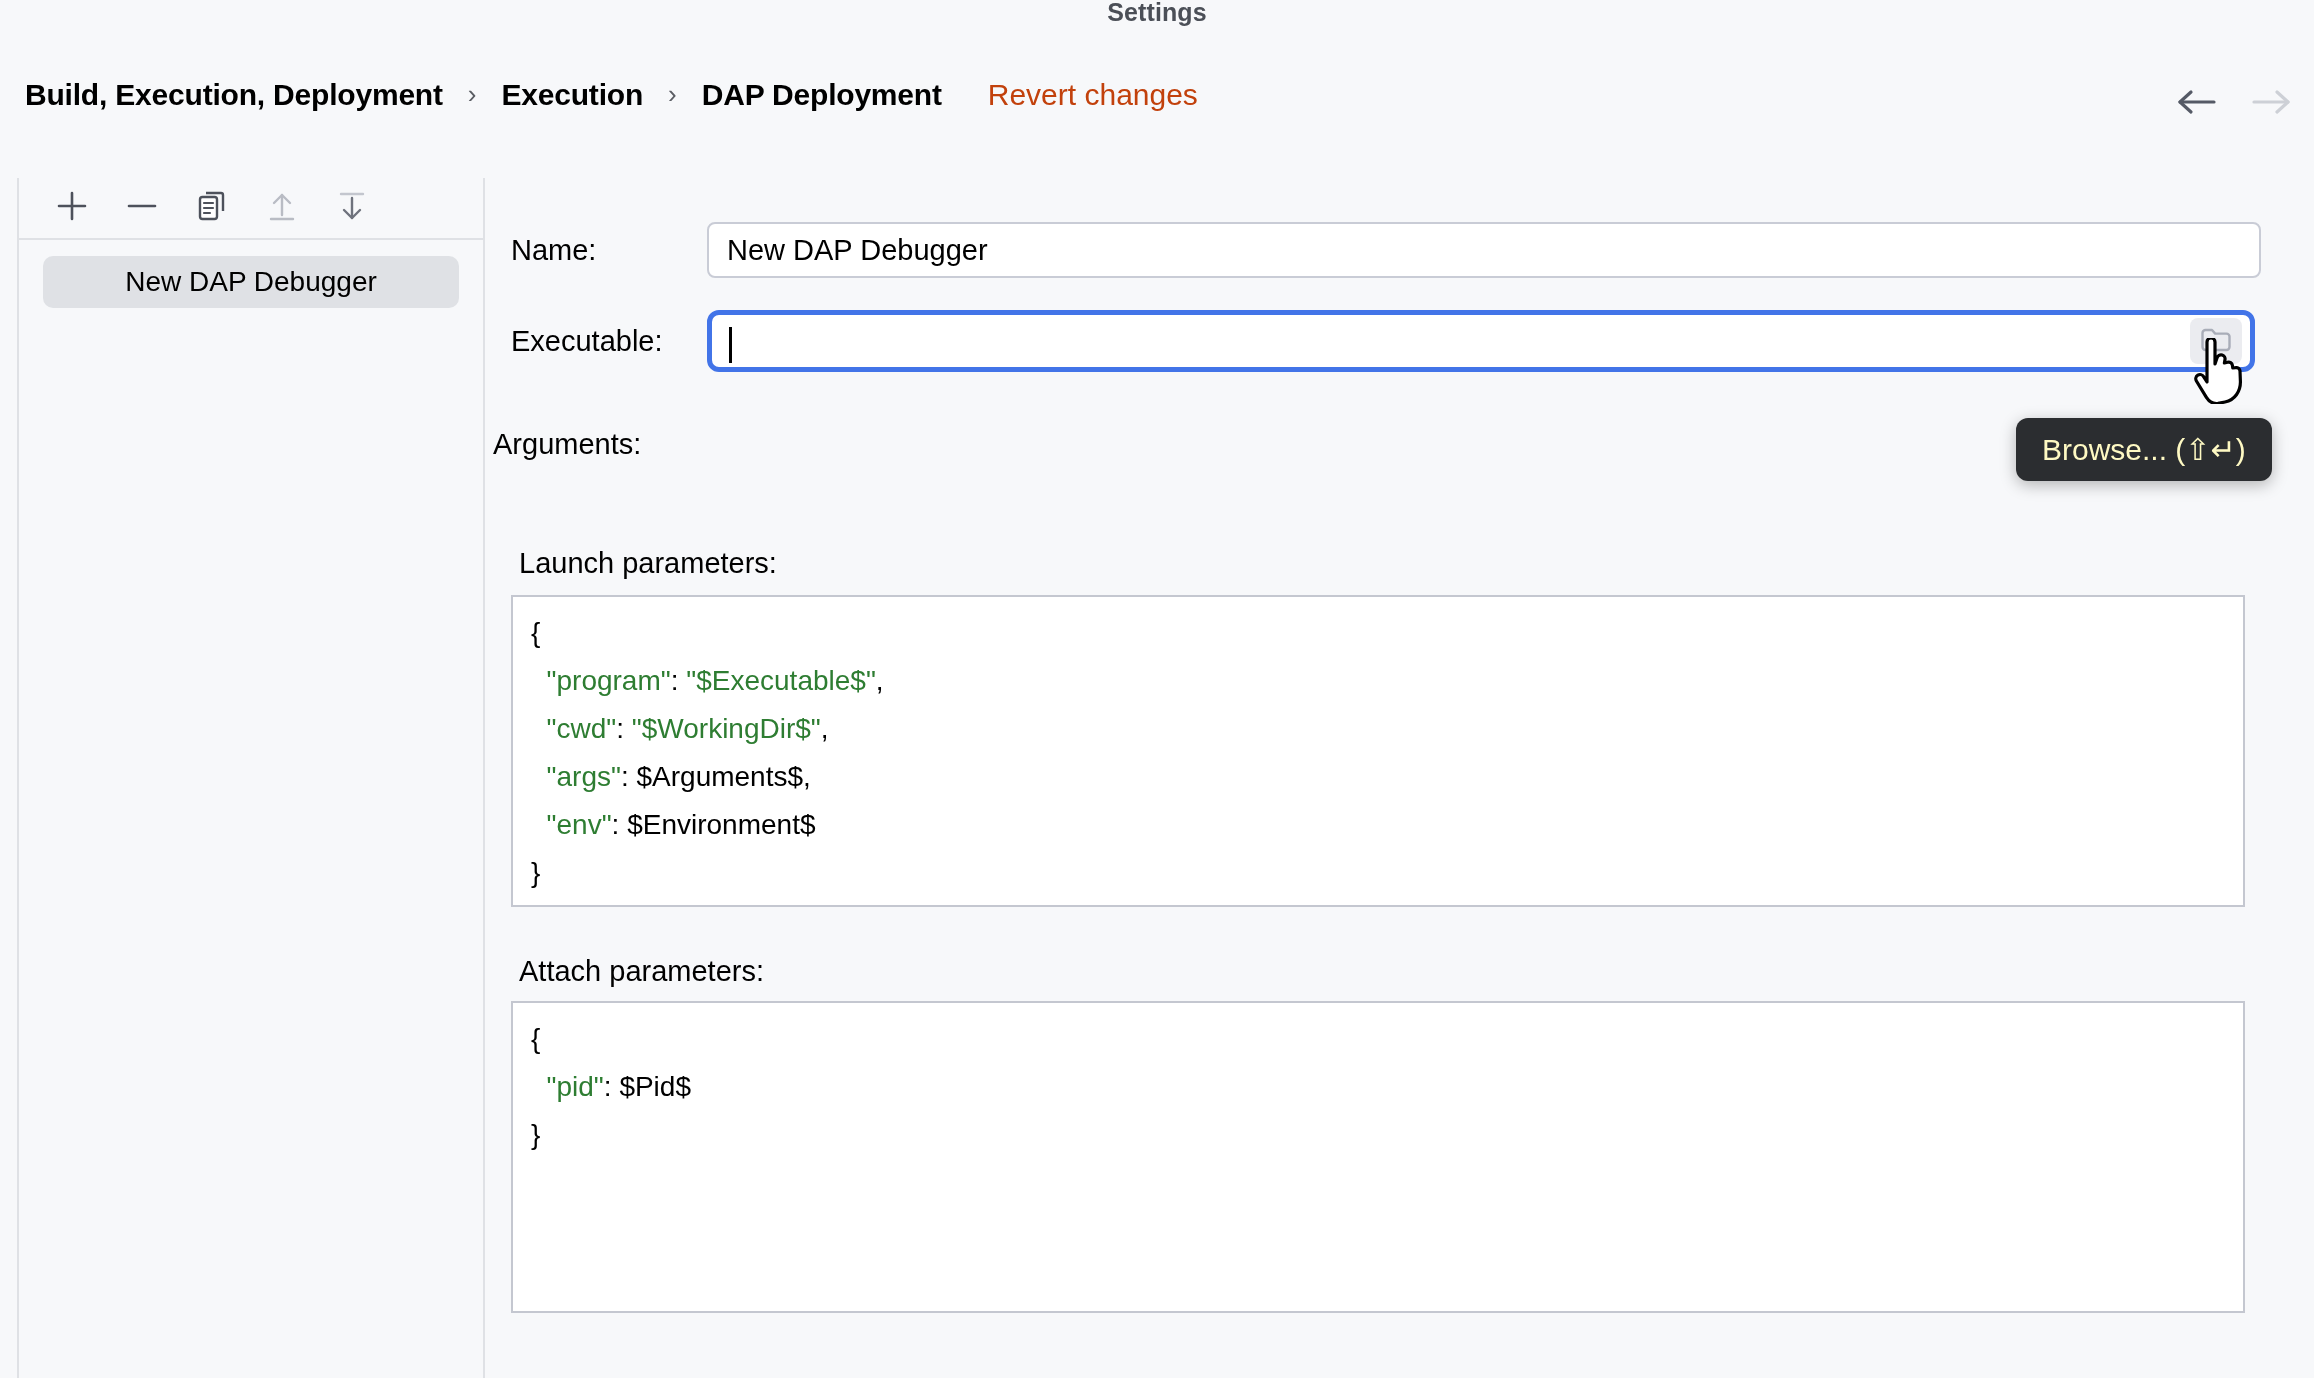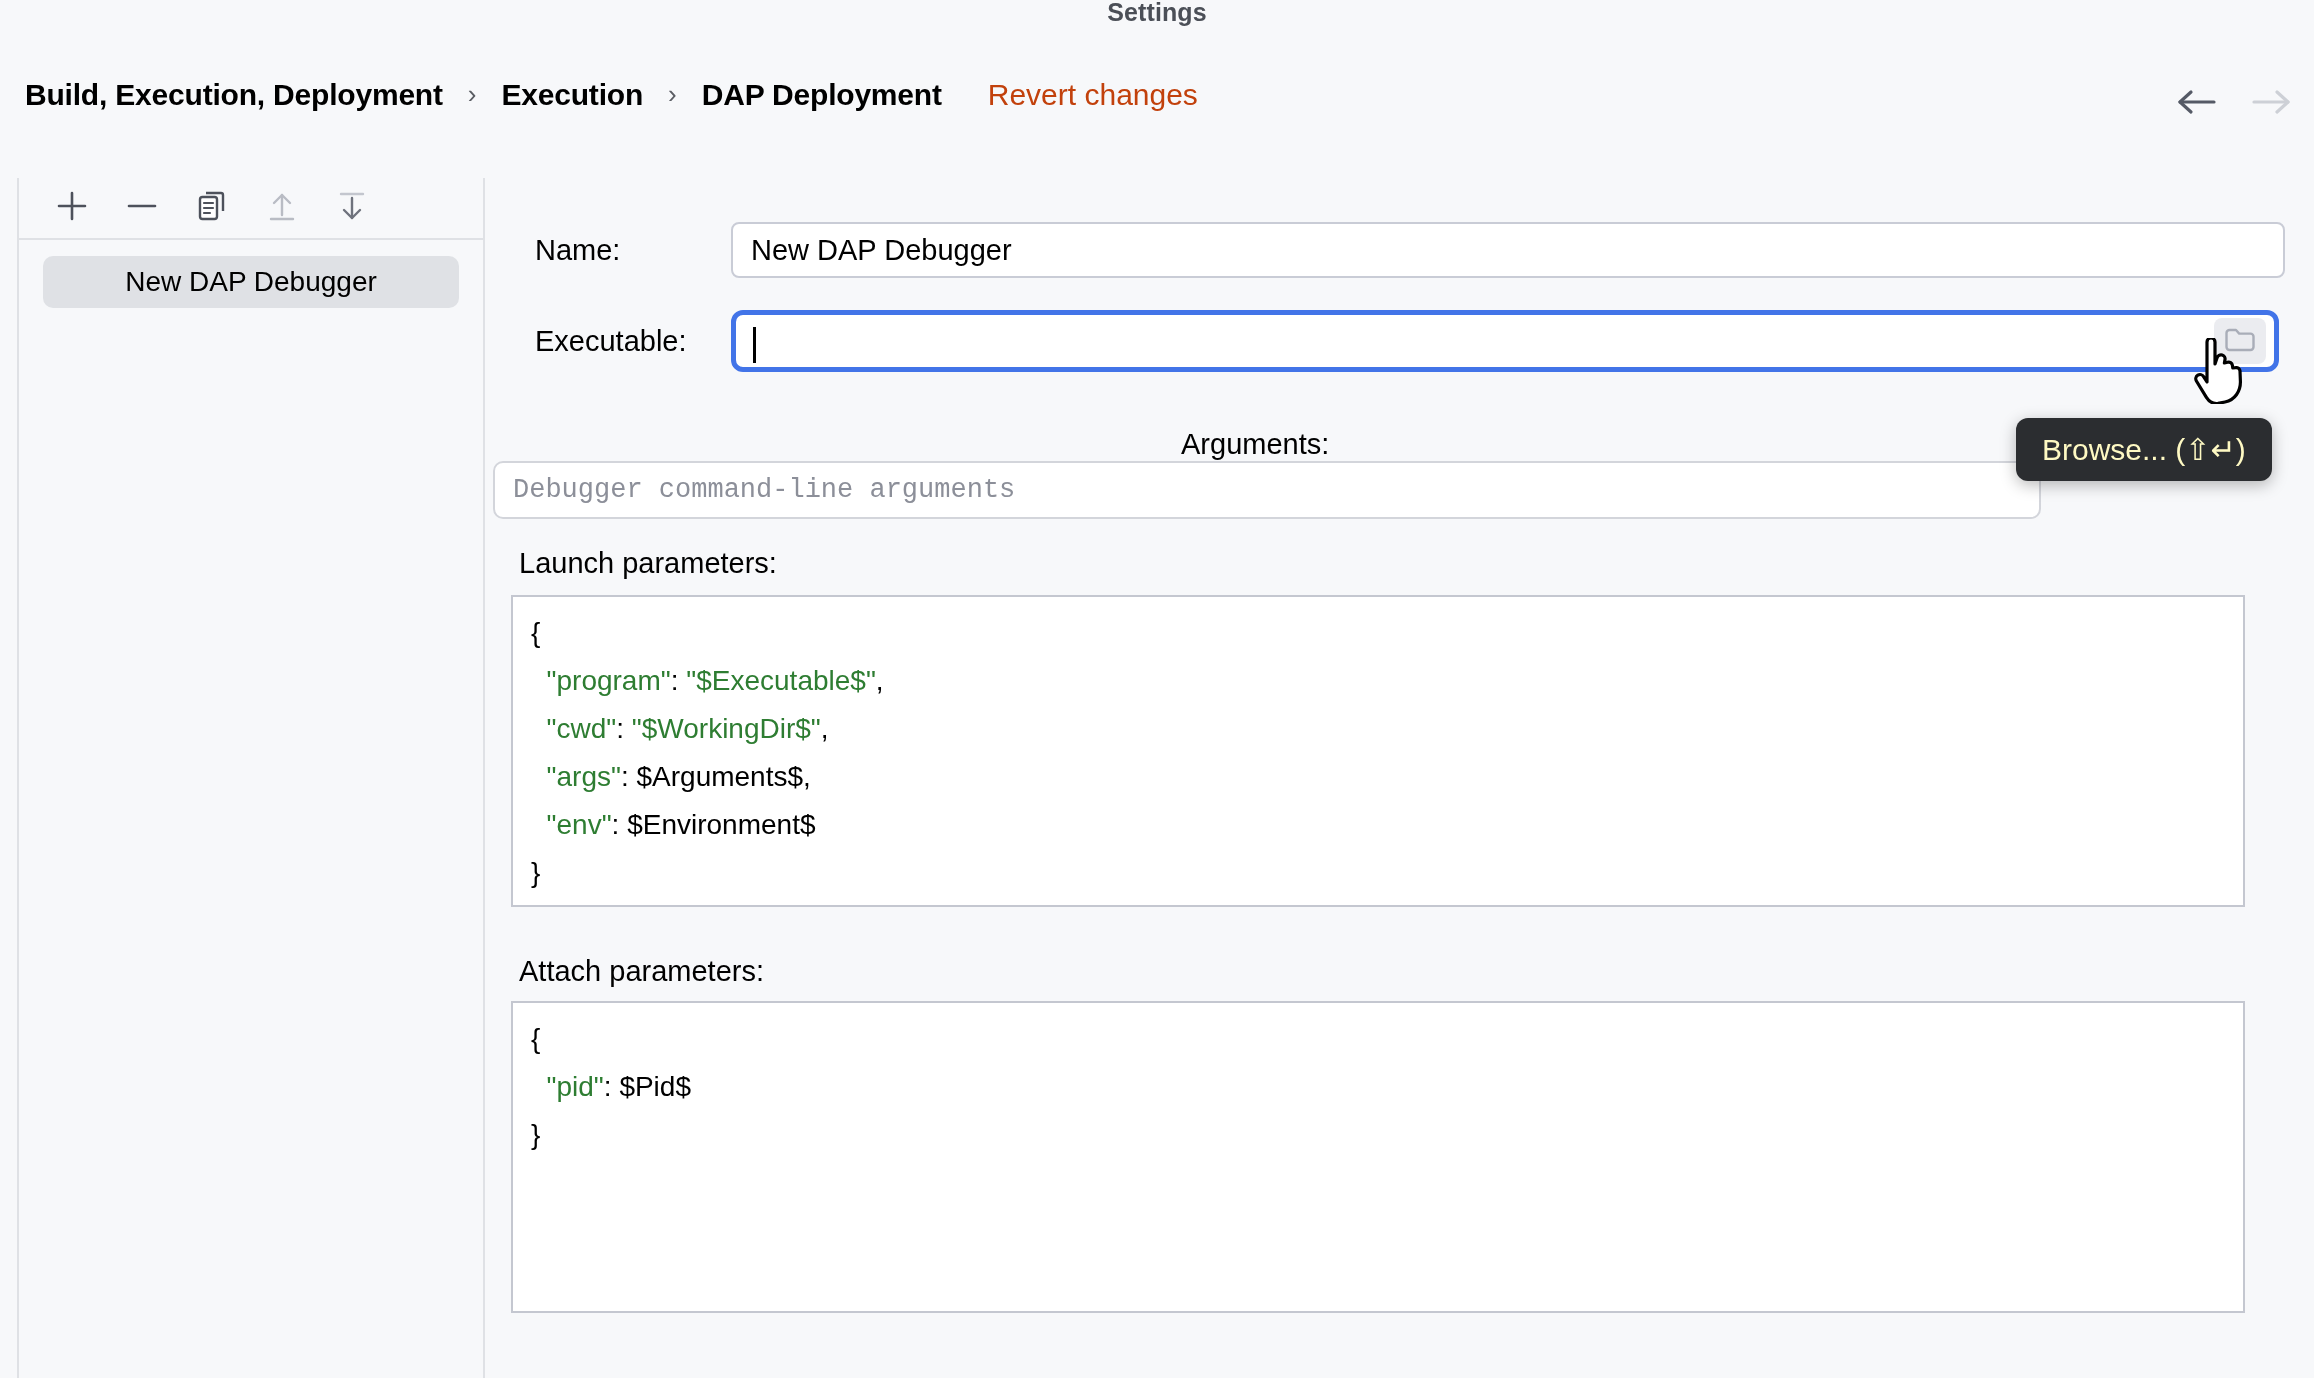--- a/index.html
+++ b/index.html
@@ -123,21 +123,20 @@
 
   .field-row {
     position: absolute;
     display: flex;
     align-items: center;
   }
   .field-label {
     font-size: 29px;
     color: #000;
     white-space: nowrap;
-    margin-left: 24px;
   }
 
   .row-name  { top: 222px; left: 511px; }
   .row-exec  { top: 310px; left: 511px; }
   .row-args  { top: 428px; left: 493px; flex-direction: column; }
 
   .lbl-name { width: 196px; }
   .lbl-exec { width: 196px; }
   .lbl-args { width: 196px; }
 
@@ -368,21 +367,20 @@
         <svg width="34" height="30" viewBox="0 0 34 30">
           <path d="M3.5 9 a3 3 0 0 1 3-3 H13 l3.2 3.6 H27.5 a3 3 0 0 1 3 3 V23 a3 3 0 0 1 -3 3 H6.5 a3 3 0 0 1 -3 -3 Z" fill="none" stroke="#A9ADB8" stroke-width="2.4" stroke-linejoin="round"></path>
         </svg>
       </span>
     </span>
   </div>
 </div>
 
 <div class="field-row row-args">
   <span class="field-label lbl-args">Arguments:</span>
-  <input class="args-input" type="text" placeholder="Debugger command-line arguments" style="">
 </div>
 
 <div class="sec-label lbl-launch">Launch parameters:</div>
 <div class="code-area area-launch" id="launch-editor"><div><span class="json-punct">{</span></div><div><span class="json-punct">  </span><span class="json-key">"program"</span><span class="json-punct">: </span><span class="json-str">"$Executable$"</span><span class="json-punct">,</span></div><div><span class="json-punct">  </span><span class="json-key">"cwd"</span><span class="json-punct">: </span><span class="json-str">"$WorkingDir$"</span><span class="json-punct">,</span></div><div><span class="json-punct">  </span><span class="json-key">"args"</span><span class="json-punct">: </span><span class="json-punct">$Arguments$</span><span class="json-punct">,</span></div><div><span class="json-punct">  </span><span class="json-key">"env"</span><span class="json-punct">: </span><span class="json-punct">$Environment$</span></div><div><span class="json-punct">}</span></div></div>
 
 <div class="sec-label lbl-attach">Attach parameters:</div>
 <div class="code-area area-attach" id="attach-editor"><div><span class="json-punct">{</span></div><div><span class="json-punct">  </span><span class="json-key">"pid"</span><span class="json-punct">: </span><span class="json-punct">$Pid$</span></div><div><span class="json-punct">}</span></div></div>
 
 <div class="tooltip">Browse... (⇧↵)</div>
 

